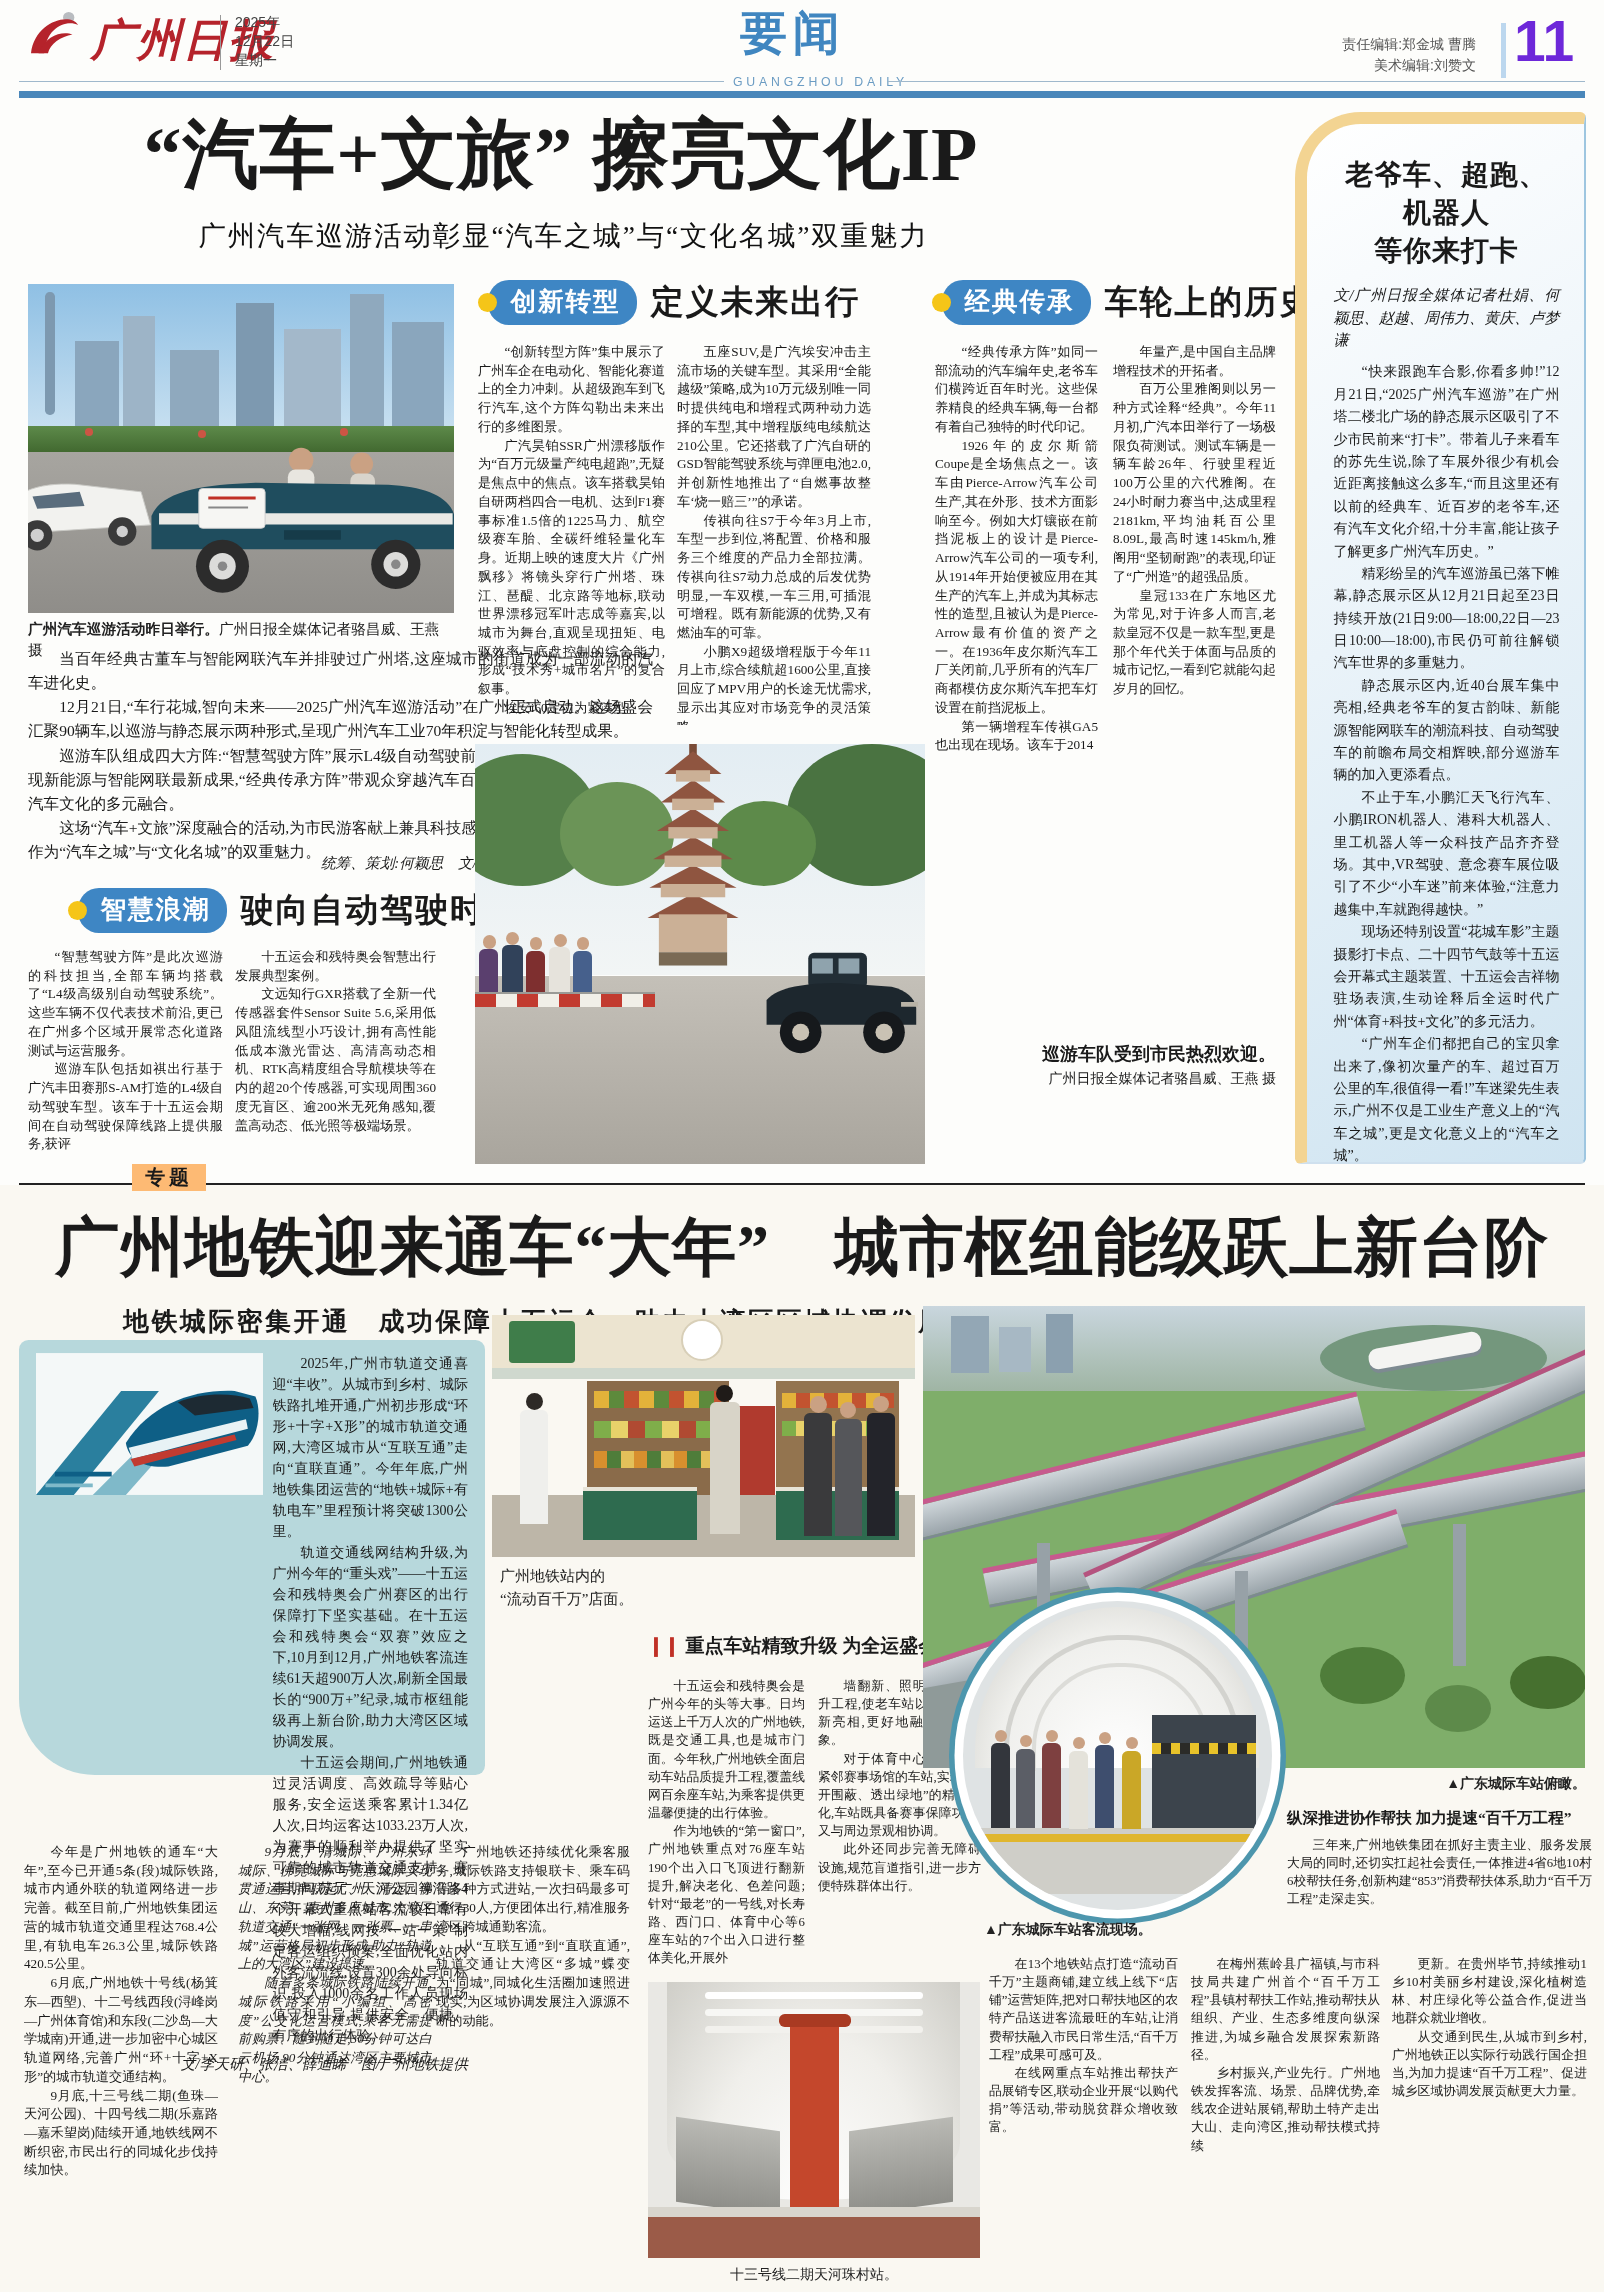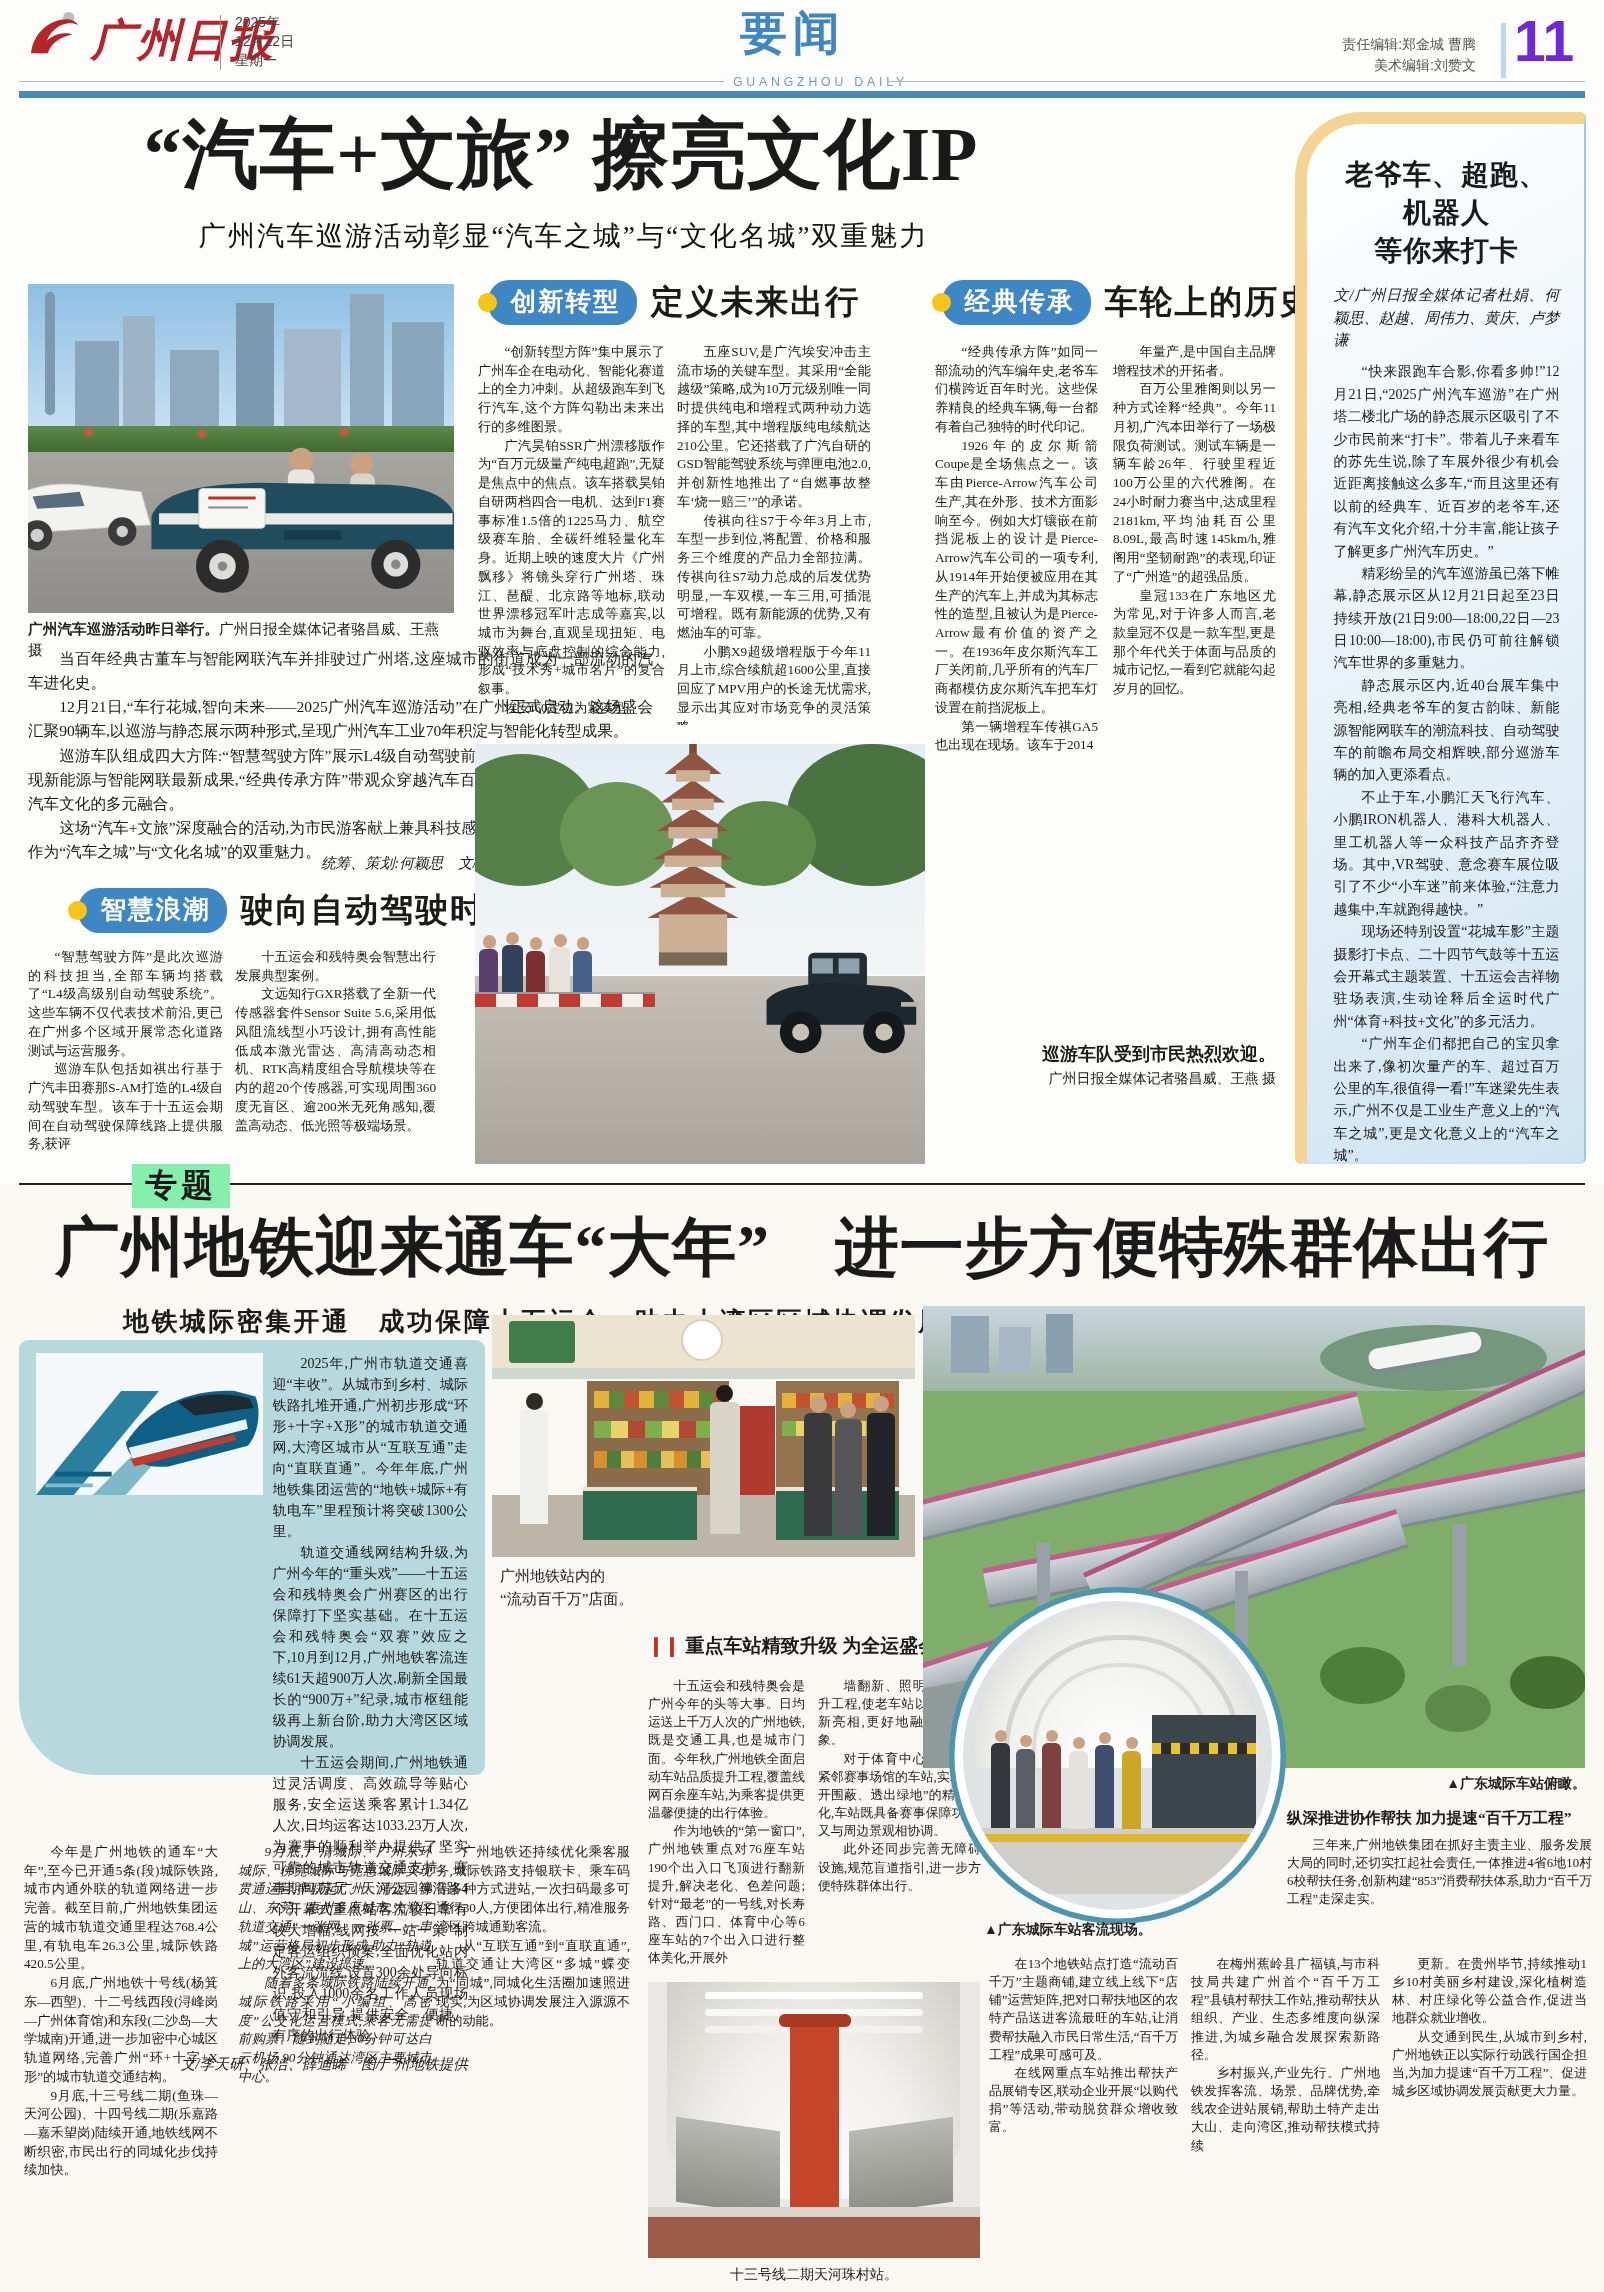--- a/index.html
+++ b/index.html
@@ -39,21 +39,21 @@
            border-left:12.3px solid #f3d492;border-top:12.3px solid #f3d492;
            border-right:2.8px solid #9ec6e0;border-bottom:2.8px solid #cfe0ee;
            box-sizing:border-box;padding:32px 24.6px 19px 26.5px;}
   .sb-title{font-size:28px;font-weight:bold;text-align:center;line-height:1.35;letter-spacing:0.9px;}
   .sb-byline{font-size:15px;font-style:italic;text-align:justify;margin:15px 0 9.5px 0;line-height:1.5;}
   .sb-body{font-size:14px;line-height:1.6;text-align:justify;}
   .sb-body p{margin:0;text-indent:2em;}
   
   .spec-bg{background:#faf8f2;}
   .divline{height:1.9px;background:#222;}
-  .spec-label{font-size:32px;font-weight:bold;background:#86efac;padding:0 13.2px;letter-spacing:3.8px;}
+  .spec-label{font-size:20px;font-weight:bold;background:#fdba74;padding:0 13.2px;letter-spacing:3.8px;}
   .headline2{font-size:64px;font-weight:bold;text-align:center;letter-spacing:0.9px;}
   .subtitle2{font-size:25.6px;font-weight:bold;text-align:center;letter-spacing:2.8px;}
   .teal-panel{background:#b7d8dc;border-radius:9.5px 9.5px 9.5px 76px;box-sizing:border-box;
               padding:13.2px 17px 9.5px 17px;}
   .teal-panel .coltext{font-size:14px;line-height:1.5;}
   .art-head1{font-size:29px;font-weight:bold;letter-spacing:0.9px;}
   .art-head2{font-size:19px;font-weight:bold;}
   .art-head3{font-size:15.6px;font-weight:bold;}
   .red-deco{color:#c03026;font-weight:bold;margin-right:5.7px;}
   .smallcap{font-size:14px;color:#222;}
@@ -276,21 +276,21 @@
         <p>静态展示区内,近40台展车集中亮相,经典老爷车的复古韵味、新能源智能网联车的潮流科技、自动驾驶车的前瞻布局交相辉映,部分巡游车辆的加入更添看点。</p>
         <p>不止于车,小鹏汇天飞行汽车、小鹏IRON机器人、港科大机器人、里工机器人等一众科技产品齐齐登场。其中,VR驾驶、意念赛车展位吸引了不少“小车迷”前来体验,“注意力越集中,车就跑得越快。”</p>
         <p>现场还特别设置“花城车影”主题摄影打卡点、二十四节气鼓等十五运会开幕式主题装置、十五运会吉祥物驻场表演,生动诠释后全运时代广州“体育+科技+文化”的多元活力。</p>
         <p>“广州车企们都把自己的宝贝拿出来了,像初次量产的车、超过百万公里的车,很值得一看!”车迷梁先生表示,广州不仅是工业生产意义上的“汽车之城”,更是文化意义上的“汽车之城”。</p>
       </div>
   </div>
 
   <div class="abs spec-bg" style="left:0;top:1185px;width:1604px;height:1107px;"></div>
   <div class="abs divline" style="left:19px;top:1183px;width:1566px;"></div>
   <div class="abs spec-label" style="left:132px;top:1164px;">专题</div>
-  <div class="abs headline2" style="left:0;top:1204px;width:1604px;">广州地铁迎来通车“大年”　进一步方便特殊群体出行</div>
+  <div class="abs headline2" style="left:0;top:1204px;width:1604px;">广州地铁迎来通车“大年”　城市枢纽能级跃上新台阶</div>
   <div class="abs subtitle2" style="left:38px;top:1304px;width:994px;">地铁城际密集开通　成功保障十五运会　助力大湾区区域协调发展</div>
 
   <div class="abs teal-panel" style="left:19px;top:1340px;width:466px;height:435px;">
     <svg style="float:left;margin:0 9.5px 5.7px 0;" width="227" height="142" viewBox="0 0 240 150">
       <rect x="0" y="0" width="240" height="150" fill="#f4f8f8"></rect>
       <polygon points="0,150 90,40 130,40 40,150" fill="#2a7f9e"></polygon>
       <polygon points="60,150 150,60 175,60 95,150" fill="#7fb9c9"></polygon>
       <path d="M95,95 C120,55 165,38 210,40 L232,46 C238,60 236,84 224,98 L140,120 C112,122 98,112 95,95 Z" fill="#0e5f86"></path>
       <path d="M150,52 C175,42 205,42 226,48 L230,58 L168,66 Z" fill="#1d2a33"></path>
       <path d="M98,100 L222,70 L224,80 L102,112 Z" fill="#e8f2f5"></path>

